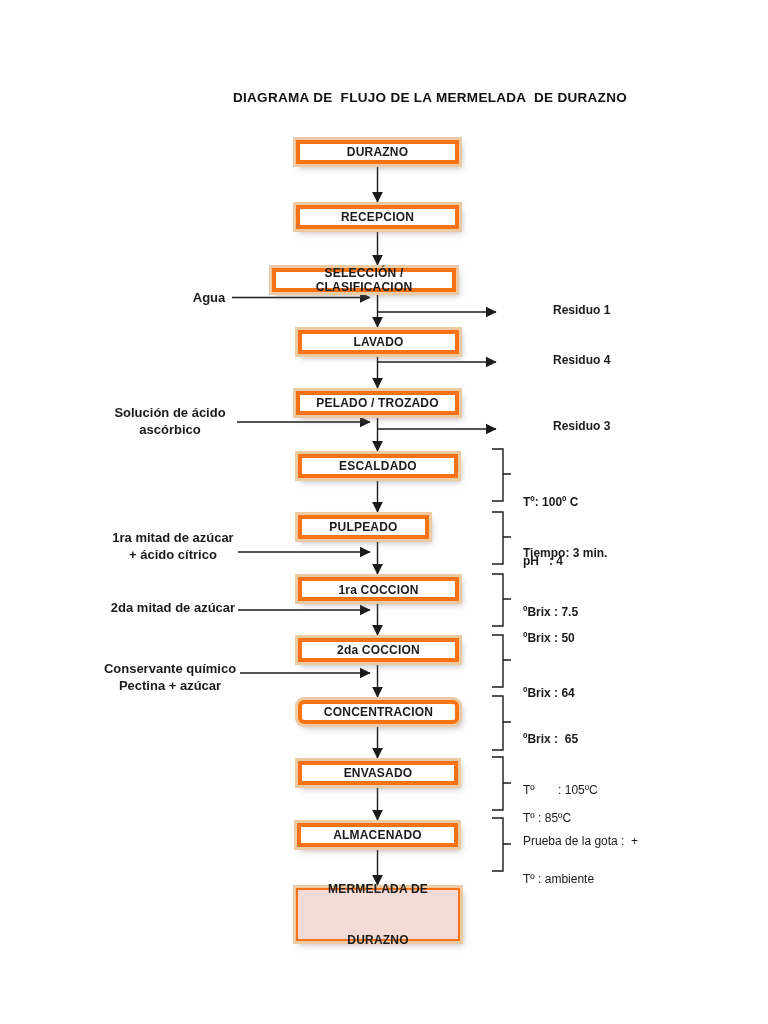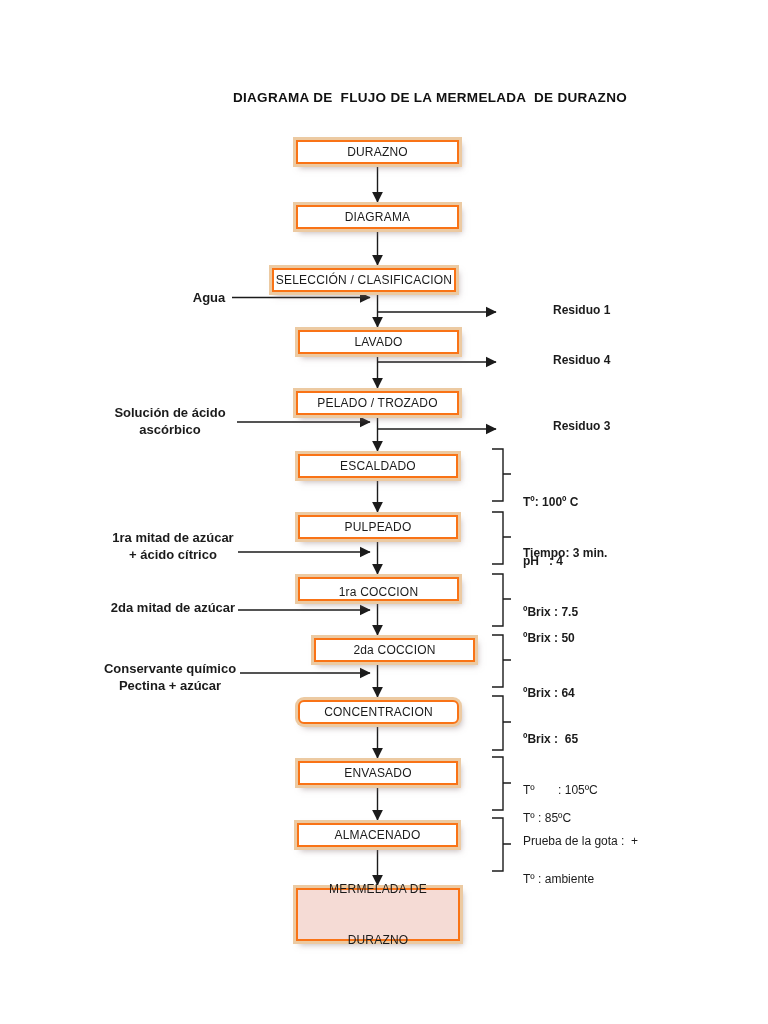--- a/index.html
+++ b/index.html
@@ -2,32 +2,32 @@
 <html><head>
 <meta charset="utf-8">
 <style>
   html,body{margin:0;padding:0;background:#ffffff;}
   .page{position:relative;width:768px;height:1024px;background:#ffffff;overflow:hidden;
         font-family:"Liberation Sans","DejaVu Sans",sans-serif;color:#1b1b1b;}
   .title{position:absolute;left:150px;top:90px;width:560px;text-align:center;
          font-size:13.5px;font-weight:bold;letter-spacing:.3px;white-space:pre;color:#111;}
   svg.layer{position:absolute;left:0;top:0;}
   .node{position:absolute;box-sizing:border-box;display:flex;align-items:center;justify-content:center;
-        background:#ffffff;border:2px solid #f97316;
+        background:#ffffff;border:4px solid #f97316;
         box-shadow:0 0 0 3px #eccaa2, 3px 4px 6px rgba(140,118,122,.5);
-        font-size:12px;letter-spacing:.2px;text-align:center;}
+        font-size:12px;letter-spacing:.2px;text-align:center;font-weight:bold;}
   .n1{left:296px;top:140px;width:163px;height:24px;}
   .n2{left:296px;top:205px;width:163px;height:24px;}
   .n3{left:272px;top:268px;width:184px;height:24px;}
   .n4{left:298px;top:330px;width:161px;height:24px;}
   .n5{left:296px;top:391px;width:163px;height:24px;}
   .n6{left:298px;top:454px;width:160px;height:24px;}
-  .n7{left:298px;top:515px;width:160px;height:24px;}
+  .n7{left:298px;top:515px;width:131px;height:24px;}
   .n8{left:298px;top:577px;width:161px;height:24px;align-items:flex-end;}
-  .n9{left:314px;top:638px;width:161px;height:24px;}
+  .n9{left:298px;top:638px;width:161px;height:24px;}
   .n10{left:298px;top:700px;width:161px;height:24px;border-radius:6px;}
   .n11{left:298px;top:761px;width:160px;height:24px;}
   .n12{left:297px;top:823px;width:161px;height:24px;}
   .n13{left:296px;top:888px;width:164px;height:53px;flex-direction:column;line-height:19px;
        background:#f5dbd5;border-width:2.5px;gap:32px;}
   .side-label{position:absolute;font-weight:bold;font-size:13px;text-align:center;line-height:17px;}
   .in1{left:178px;top:289px;width:62px;}
   .in2{left:94px;top:404px;width:152px;}
   .in3{left:98px;top:529px;width:150px;}
   .in4{left:98px;top:599px;width:150px;}
@@ -84,21 +84,21 @@
       <path d="M492,696 H503 V750 H492 M503,722 H511"></path>
       <path d="M492,757 H503 V810 H492 M503,783 H511"></path>
       <path d="M492,818 H503 V871 H492 M503,844 H511"></path>
     </g>
   </svg>
 
   <div class="node n1">
       <span>DURAZNO</span>
     </div>
   <div class="node n2">
-      <span>DIAGRAMA</span>
+      <span>RECEPCION</span>
     </div>
   <div class="node n3">
       <span>SELECCIÓN / CLASIFICACION</span>
     </div>
   <div class="node n4">
       <span>LAVADO</span>
     </div>
   <div class="node n5">
       <span>PELADO / TROZADO</span>
     </div>

